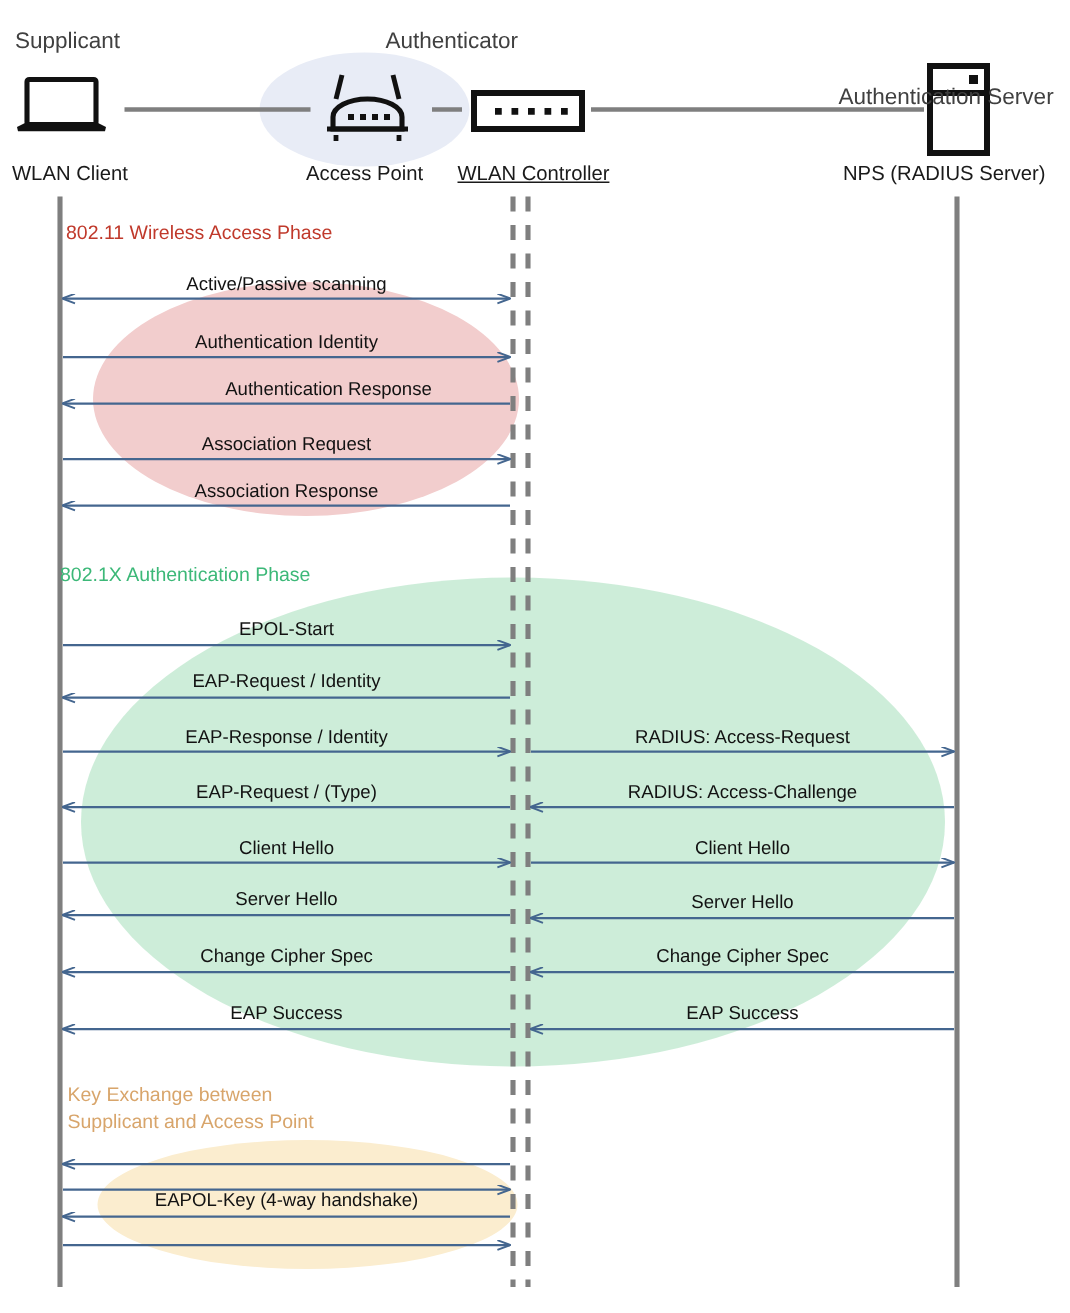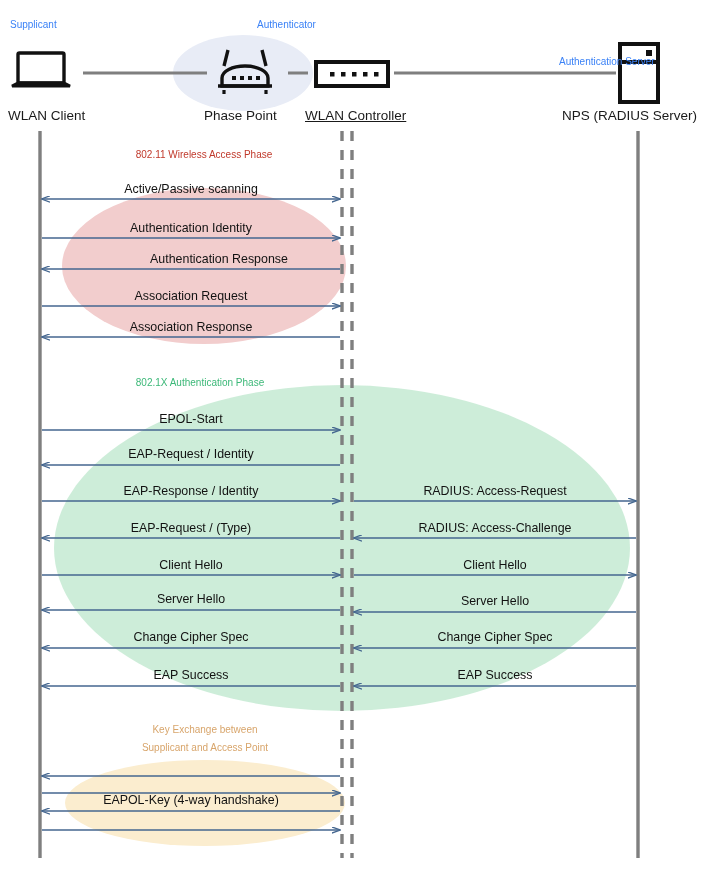--- a/index.html
+++ b/index.html
@@ -12,27 +12,27 @@
     width:713px;
     height:875px;
     overflow:hidden;
     background:#ffffff;
   }
   #svg{position:absolute;left:0;top:0;width:713px;height:875px;}
 
   .lbl{position:absolute;white-space:nowrap;}
 
   
-  .role-top{font-size:10px;color:#3b82f6;}
+  .role-top{font-size:15px;color:#404040;}
   .role-bot{font-size:13.5px;color:#1a1a1a;}
 
   
   .phase-title{
-    font-size:10px;
-    text-align:center;
+    font-size:13px;
+    text-align:left;
     line-height:18px;
   }
 
   
   .msg{
     position:absolute;
     font-size:12.4px;
     color:#121212;
     text-align:center;
     white-space:nowrap;
@@ -138,21 +138,21 @@
       <line x1="42" y1="811" x2="340" y2="811" marker-start="url(#ah-l)"></line>
       <line x1="42" y1="830" x2="340" y2="830" marker-end="url(#ah-r)"></line>
     </g>
   </svg>
 
   <div class="lbl role-top" style="left:10px;top:19px;">Supplicant</div>
   <div class="lbl role-top" style="left:257px;top:19px;">Authenticator</div>
   <div class="lbl role-top" style="left:559px;top:19px;margin-top:37px;">Authentication Server</div>
 
   <div class="lbl role-bot" style="left:8px;top:108px;">WLAN Client</div>
-  <div class="lbl role-bot" style="left:204px;top:108px;">Phase Point</div>
+  <div class="lbl role-bot" style="left:204px;top:108px;">Access Point</div>
   <div class="lbl role-bot" style="left:305px;top:108px;text-decoration:underline;">WLAN Controller</div>
   <div class="lbl role-bot" style="left:562px;top:108px;">NPS (RADIUS Server)</div>
 
   <div class="lbl phase-title" style="left:44px;top:146px;width:320px;color:#c0392b;">802.11 Wireless Access Phase</div>
 
   <div class="lbl phase-title" style="left:40px;top:374px;width:320px;color:#3cb878;">802.1X Authentication Phase</div>
 
   <div class="lbl phase-title" style="left:45px;top:721px;width:320px;color:#d8a56b;">Key Exchange between</div>
   <div class="lbl phase-title" style="left:45px;top:739px;width:320px;color:#d8a56b;">Supplicant and Access Point</div>
 

